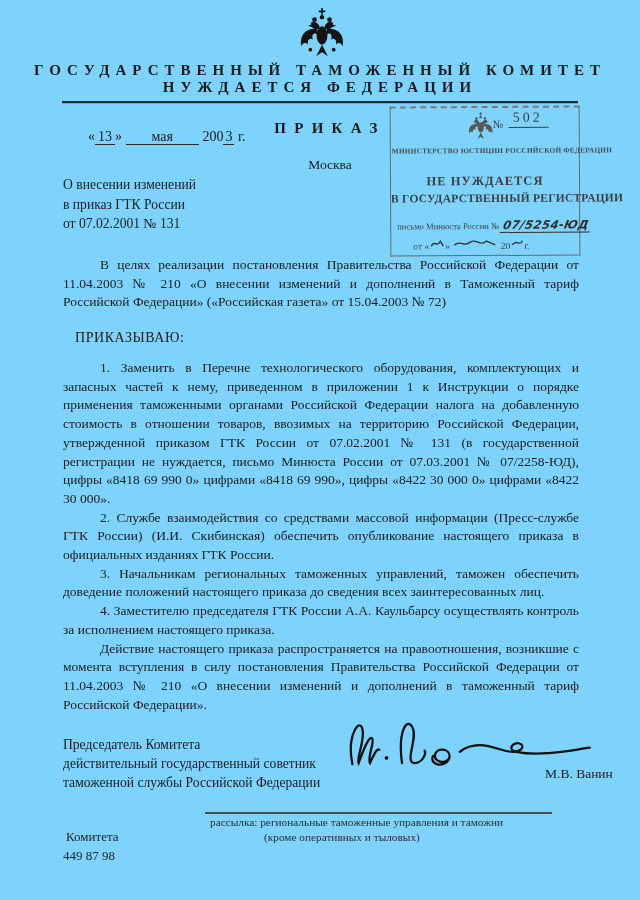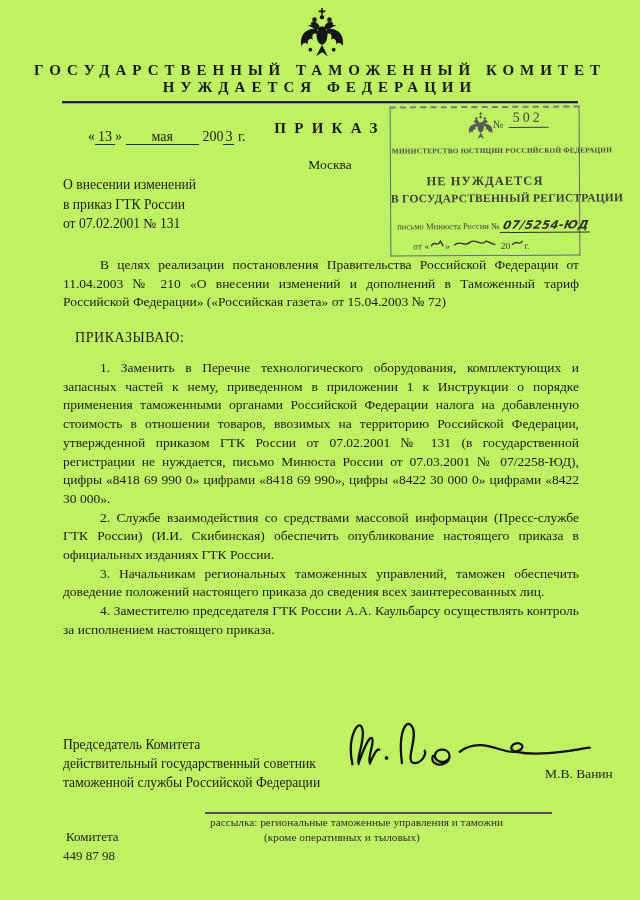--- a/index.html
+++ b/index.html
@@ -1,17 +1,17 @@
 <!DOCTYPE html>
 <html><head>
 <meta charset="utf-8">
 <style>
   html,body{margin:0;padding:0;background:#e8e8e8;}
   .page{
-    position:relative;width:640px;height:900px;background:#bef264;
+    position:relative;width:640px;height:900px;background:#7dd3fc;
     margin:0 auto;overflow:hidden;
     font-family:"Liberation Serif", serif;color:#1b1b1b;
   }
   .abs{position:absolute;}
   
   .org-line{left:0;width:640px;text-align:center;font-weight:bold;
     font-size:15px;letter-spacing:0.40em;white-space:nowrap;}
   .rule{left:62px;top:101px;width:516px;height:0;
     border-top:2px solid #262626;border-bottom:1px solid #9a9a9a;}
   
@@ -143,20 +143,21 @@
 
   <div class="abs para indent preamble">В целях реализации постановления Правительства Российской Федерации от 11.04.2003 № 210 «О внесении изменений и дополнений в Таможенный тариф Российской Федерации» («Российская газета» от 15.04.2003 № 72)</div>
 
   <div class="abs decree-word">ПРИКАЗЫВАЮ:</div>
 
   <div class="abs items">
     <p class="para indent">1. Заменить в Перечне технологического оборудования, комплектующих и запасных частей к нему, приведенном в приложении 1 к Инструкции о порядке применения таможенными органами Российской Федерации налога на добавленную стоимость в отношении товаров, ввозимых на территорию Российской Федерации, утвержденной приказом ГТК России от 07.02.2001 № 131 (в государственной регистрации не нуждается, письмо Минюста России от 07.03.2001 № 07/2258-ЮД), цифры «8418 69 990 0» цифрами «8418 69 990», цифры «8422 30 000 0» цифрами «8422 30 000».</p>
     <p class="para indent">2. Службе взаимодействия со средствами массовой информации (Пресс-службе ГТК России) (И.И. Скибинская) обеспечить опубликование настоящего приказа в официальных изданиях ГТК России.</p>
     <p class="para indent">3. Начальникам региональных таможенных управлений, таможен обеспечить доведение положений настоящего приказа до сведения всех заинтересованных лиц.</p>
     <p class="para indent">4. Заместителю председателя ГТК России А.А. Каульбарсу осуществлять контроль за исполнением настоящего приказа.</p>
+    <p class="para indent">Действие настоящего приказа распространяется на правоотношения, возникшие с момента вступления в силу постановления Правительства Российской Федерации от 11.04.2003 № 210 «О внесении изменений и дополнений в таможенный тариф Российской Федерации».</p>
   </div>
 
   <div class="abs sig-title">
     <div>Председатель Комитета</div>
     <div>действительный государственный советник</div>
     <div>таможенной службы Российской Федерации</div>
   </div>
   <svg class="abs sig-svg" viewBox="0 0 250 75">
     <g stroke="#101010" stroke-width="2.2" fill="none" stroke-linecap="round">
       <path d="M14 58 C8 30 22 10 24 26 C25 38 18 52 20 57 C24 46 30 30 33 33 C36 36 28 52 31 57 C34 50 38 42 40 44"></path>

